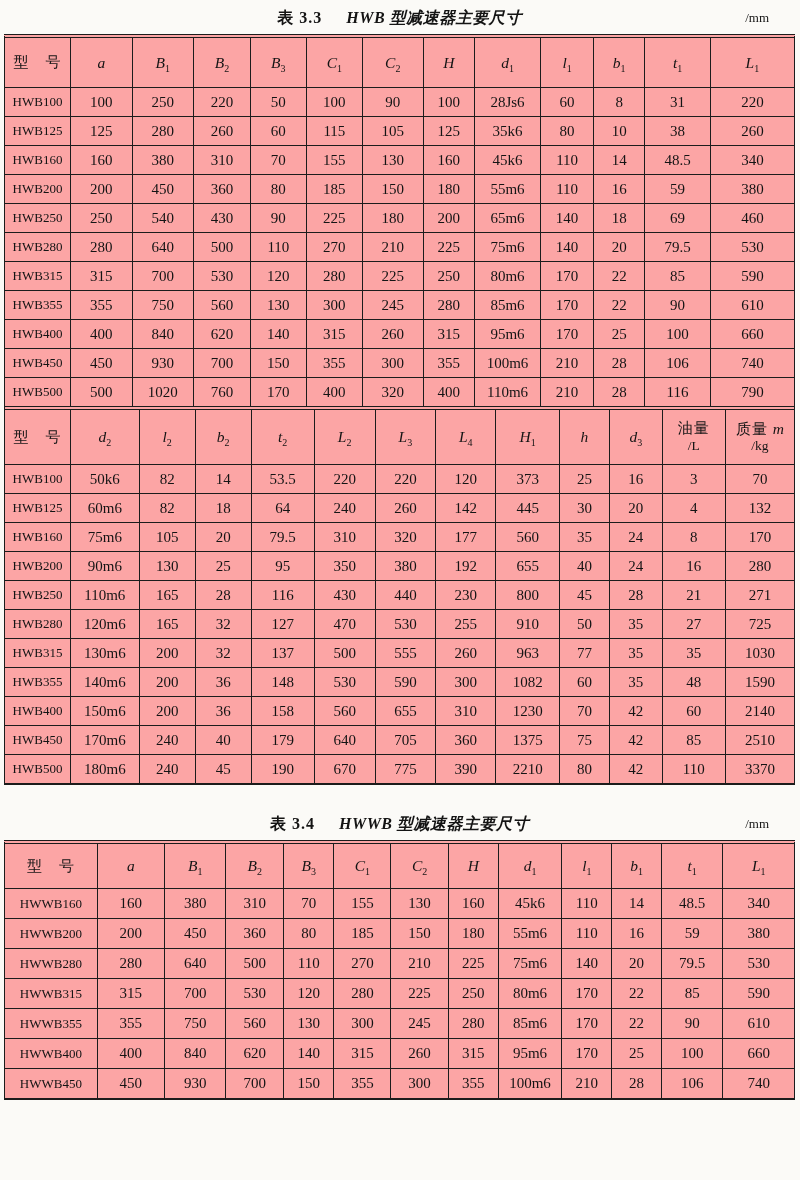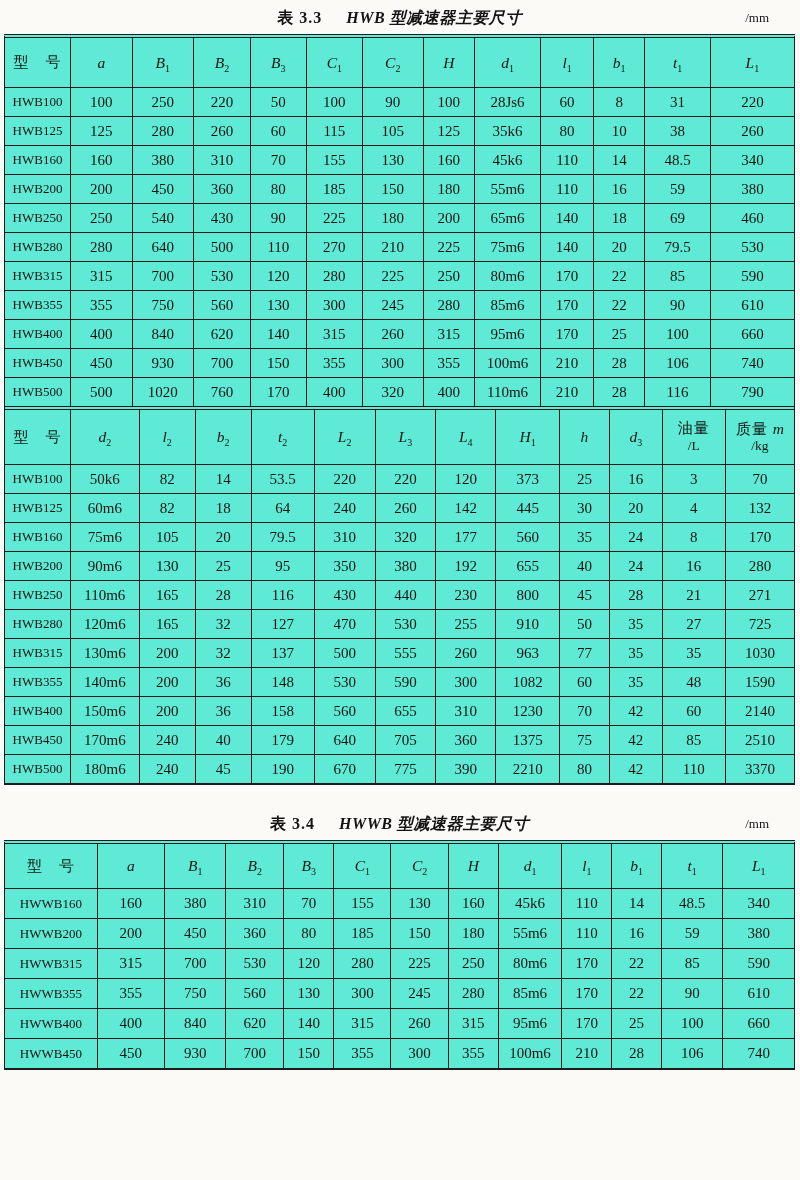--- a/index.html
+++ b/index.html
@@ -30,21 +30,21 @@
     position:absolute; right:26px; top:0;
     font-weight:normal; font-size:13px; letter-spacing:0;
   }
   .caption2 { margin-top:27px; }
   
   .table-box {
     border-left:1px solid #1c1c1c;
     border-right:1px solid #1c1c1c;
     border-top:4px double #1c1c1c;
     border-bottom:2px solid #1c1c1c;
-    background:#5eead4;
+    background:#fca5a5;
   }
   table {
     width:100%;
     border-collapse:collapse;
     table-layout:fixed;
   }
   table.second { border-top:4px double #1c1c1c; }
   th, td {
     border-right:1px solid #1c1c1c;
     border-bottom:1px solid #1c1c1c;
@@ -638,20 +638,35 @@
             <td>185</td>
             <td>150</td>
             <td>180</td>
             <td>55m6</td>
             <td>110</td>
             <td>16</td>
             <td>59</td>
             <td>380</td>
           </tr>
           <tr>
+            <td>HWWB280</td>
+            <td>280</td>
+            <td>640</td>
+            <td>500</td>
+            <td>110</td>
+            <td>270</td>
+            <td>210</td>
+            <td>225</td>
+            <td>75m6</td>
+            <td>140</td>
+            <td>20</td>
+            <td>79.5</td>
+            <td>530</td>
+          </tr>
+          <tr>
             <td>HWWB315</td>
             <td>315</td>
             <td>700</td>
             <td>530</td>
             <td>120</td>
             <td>280</td>
             <td>225</td>
             <td>250</td>
             <td>80m6</td>
             <td>170</td>

